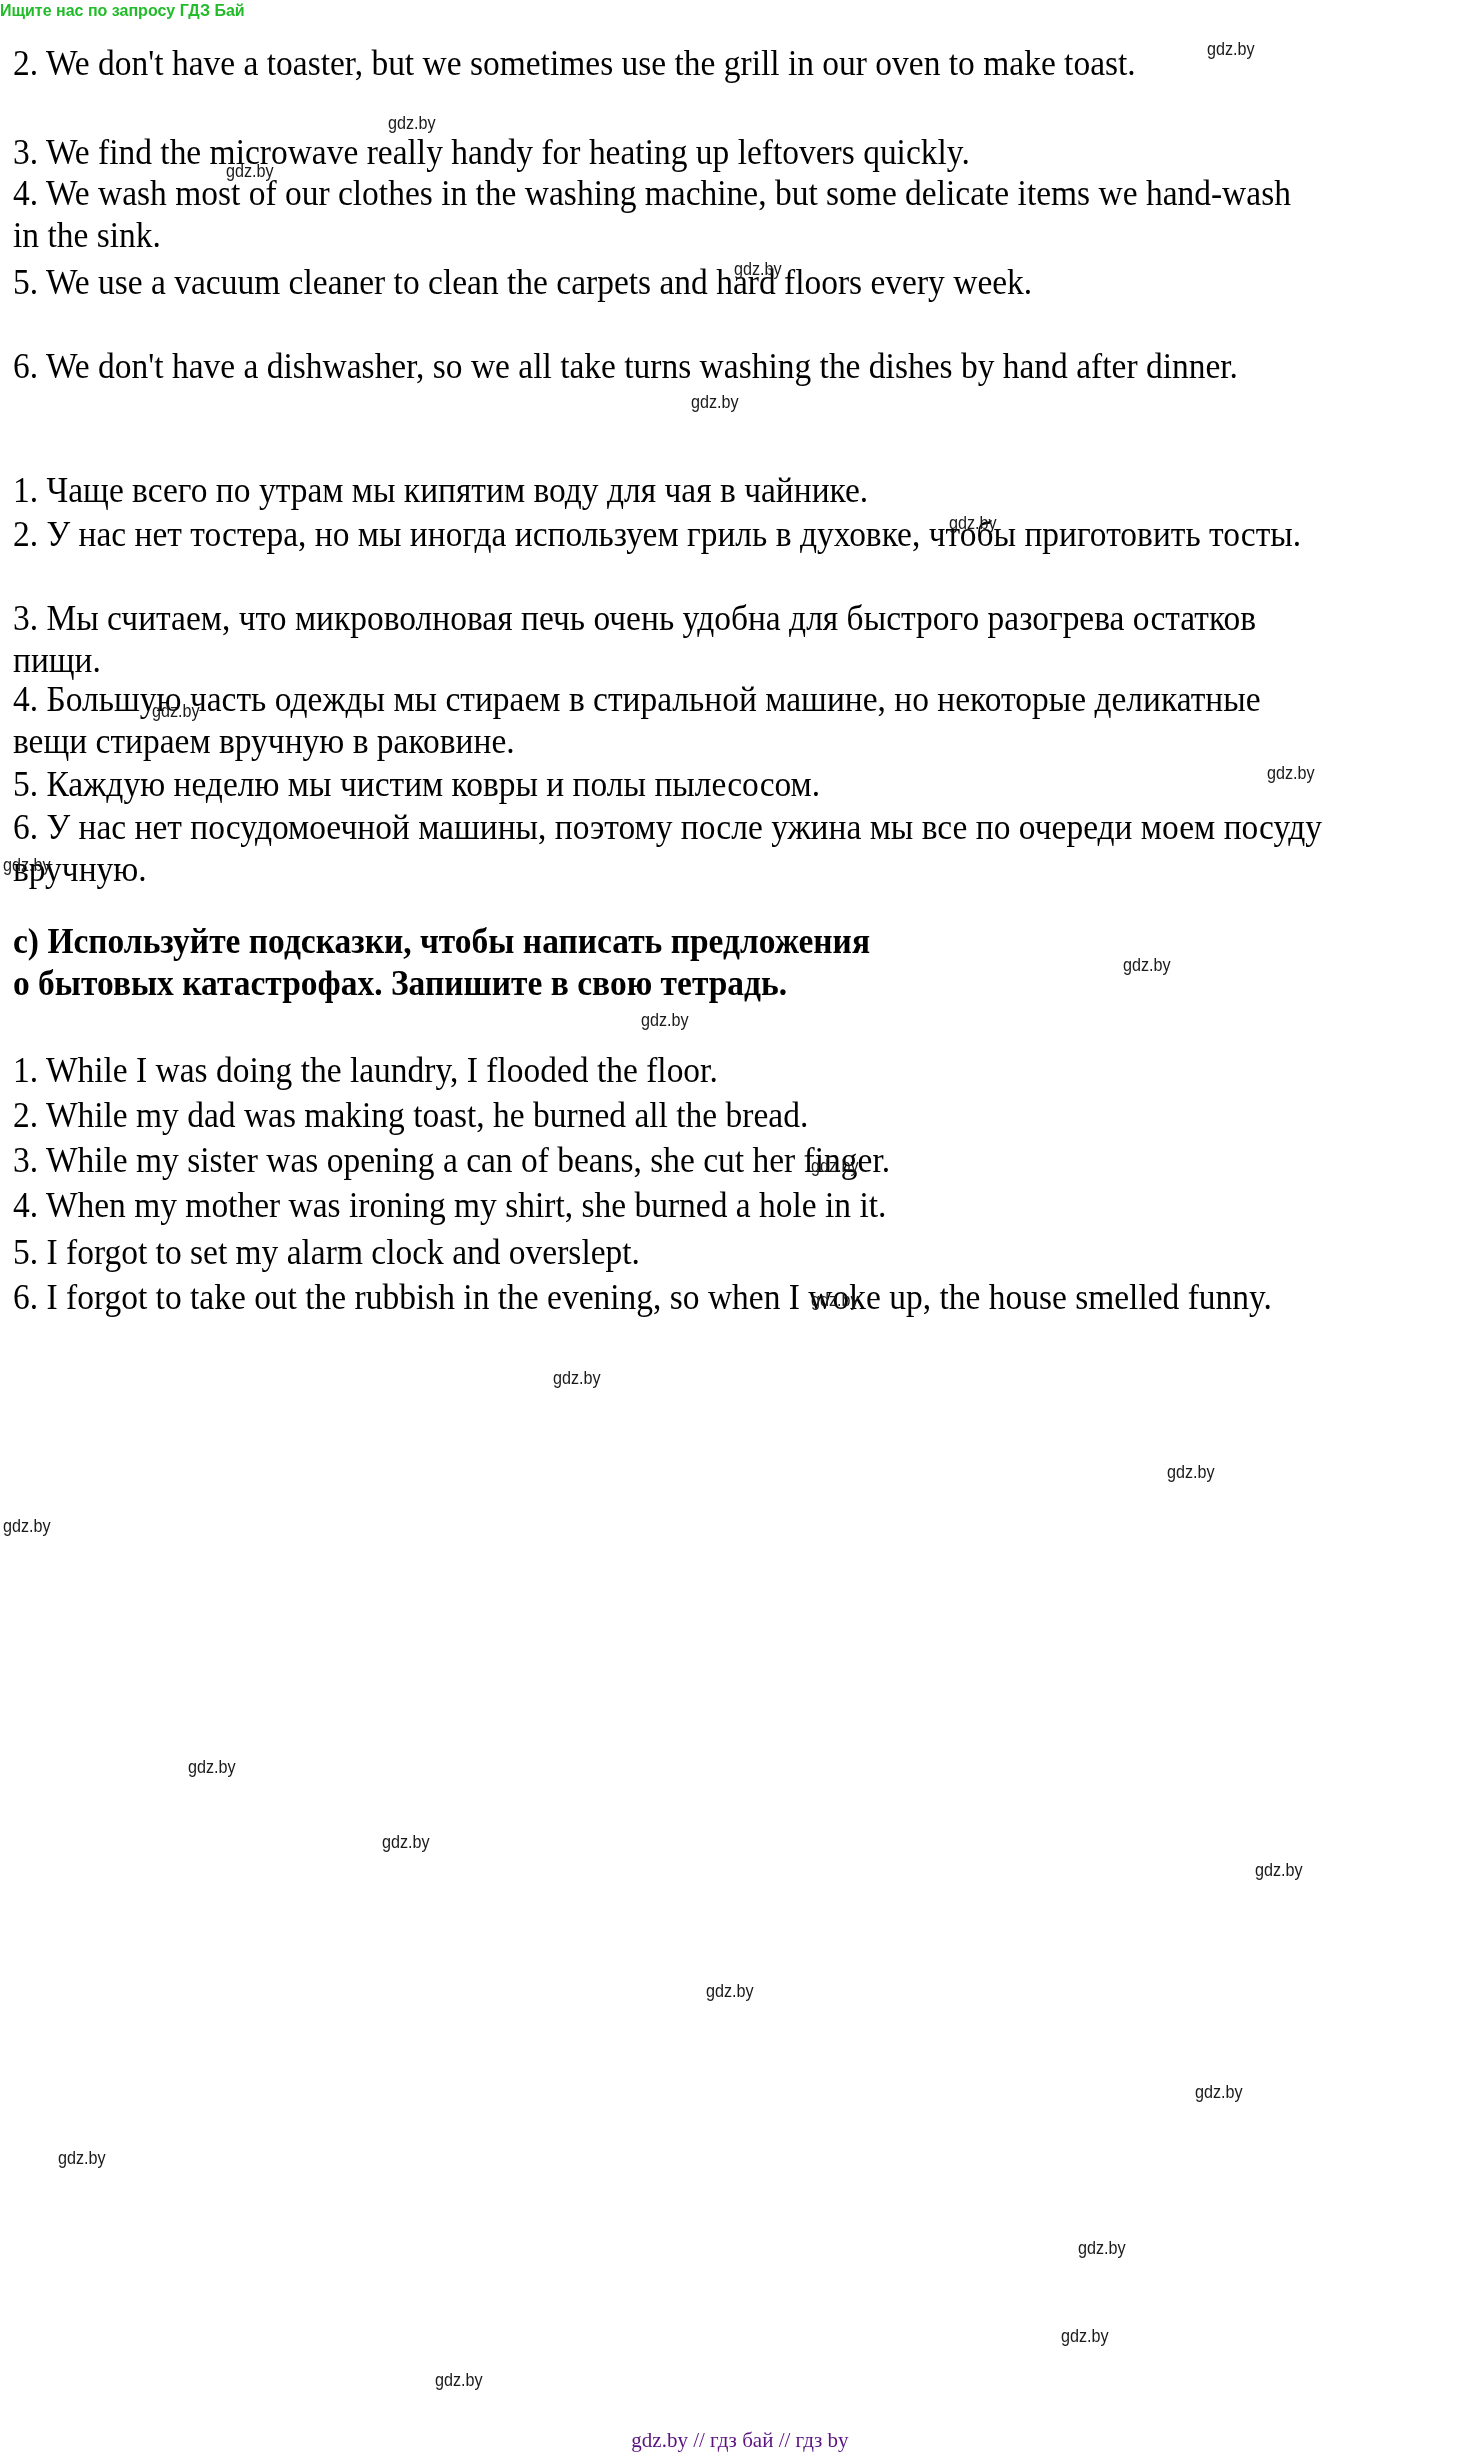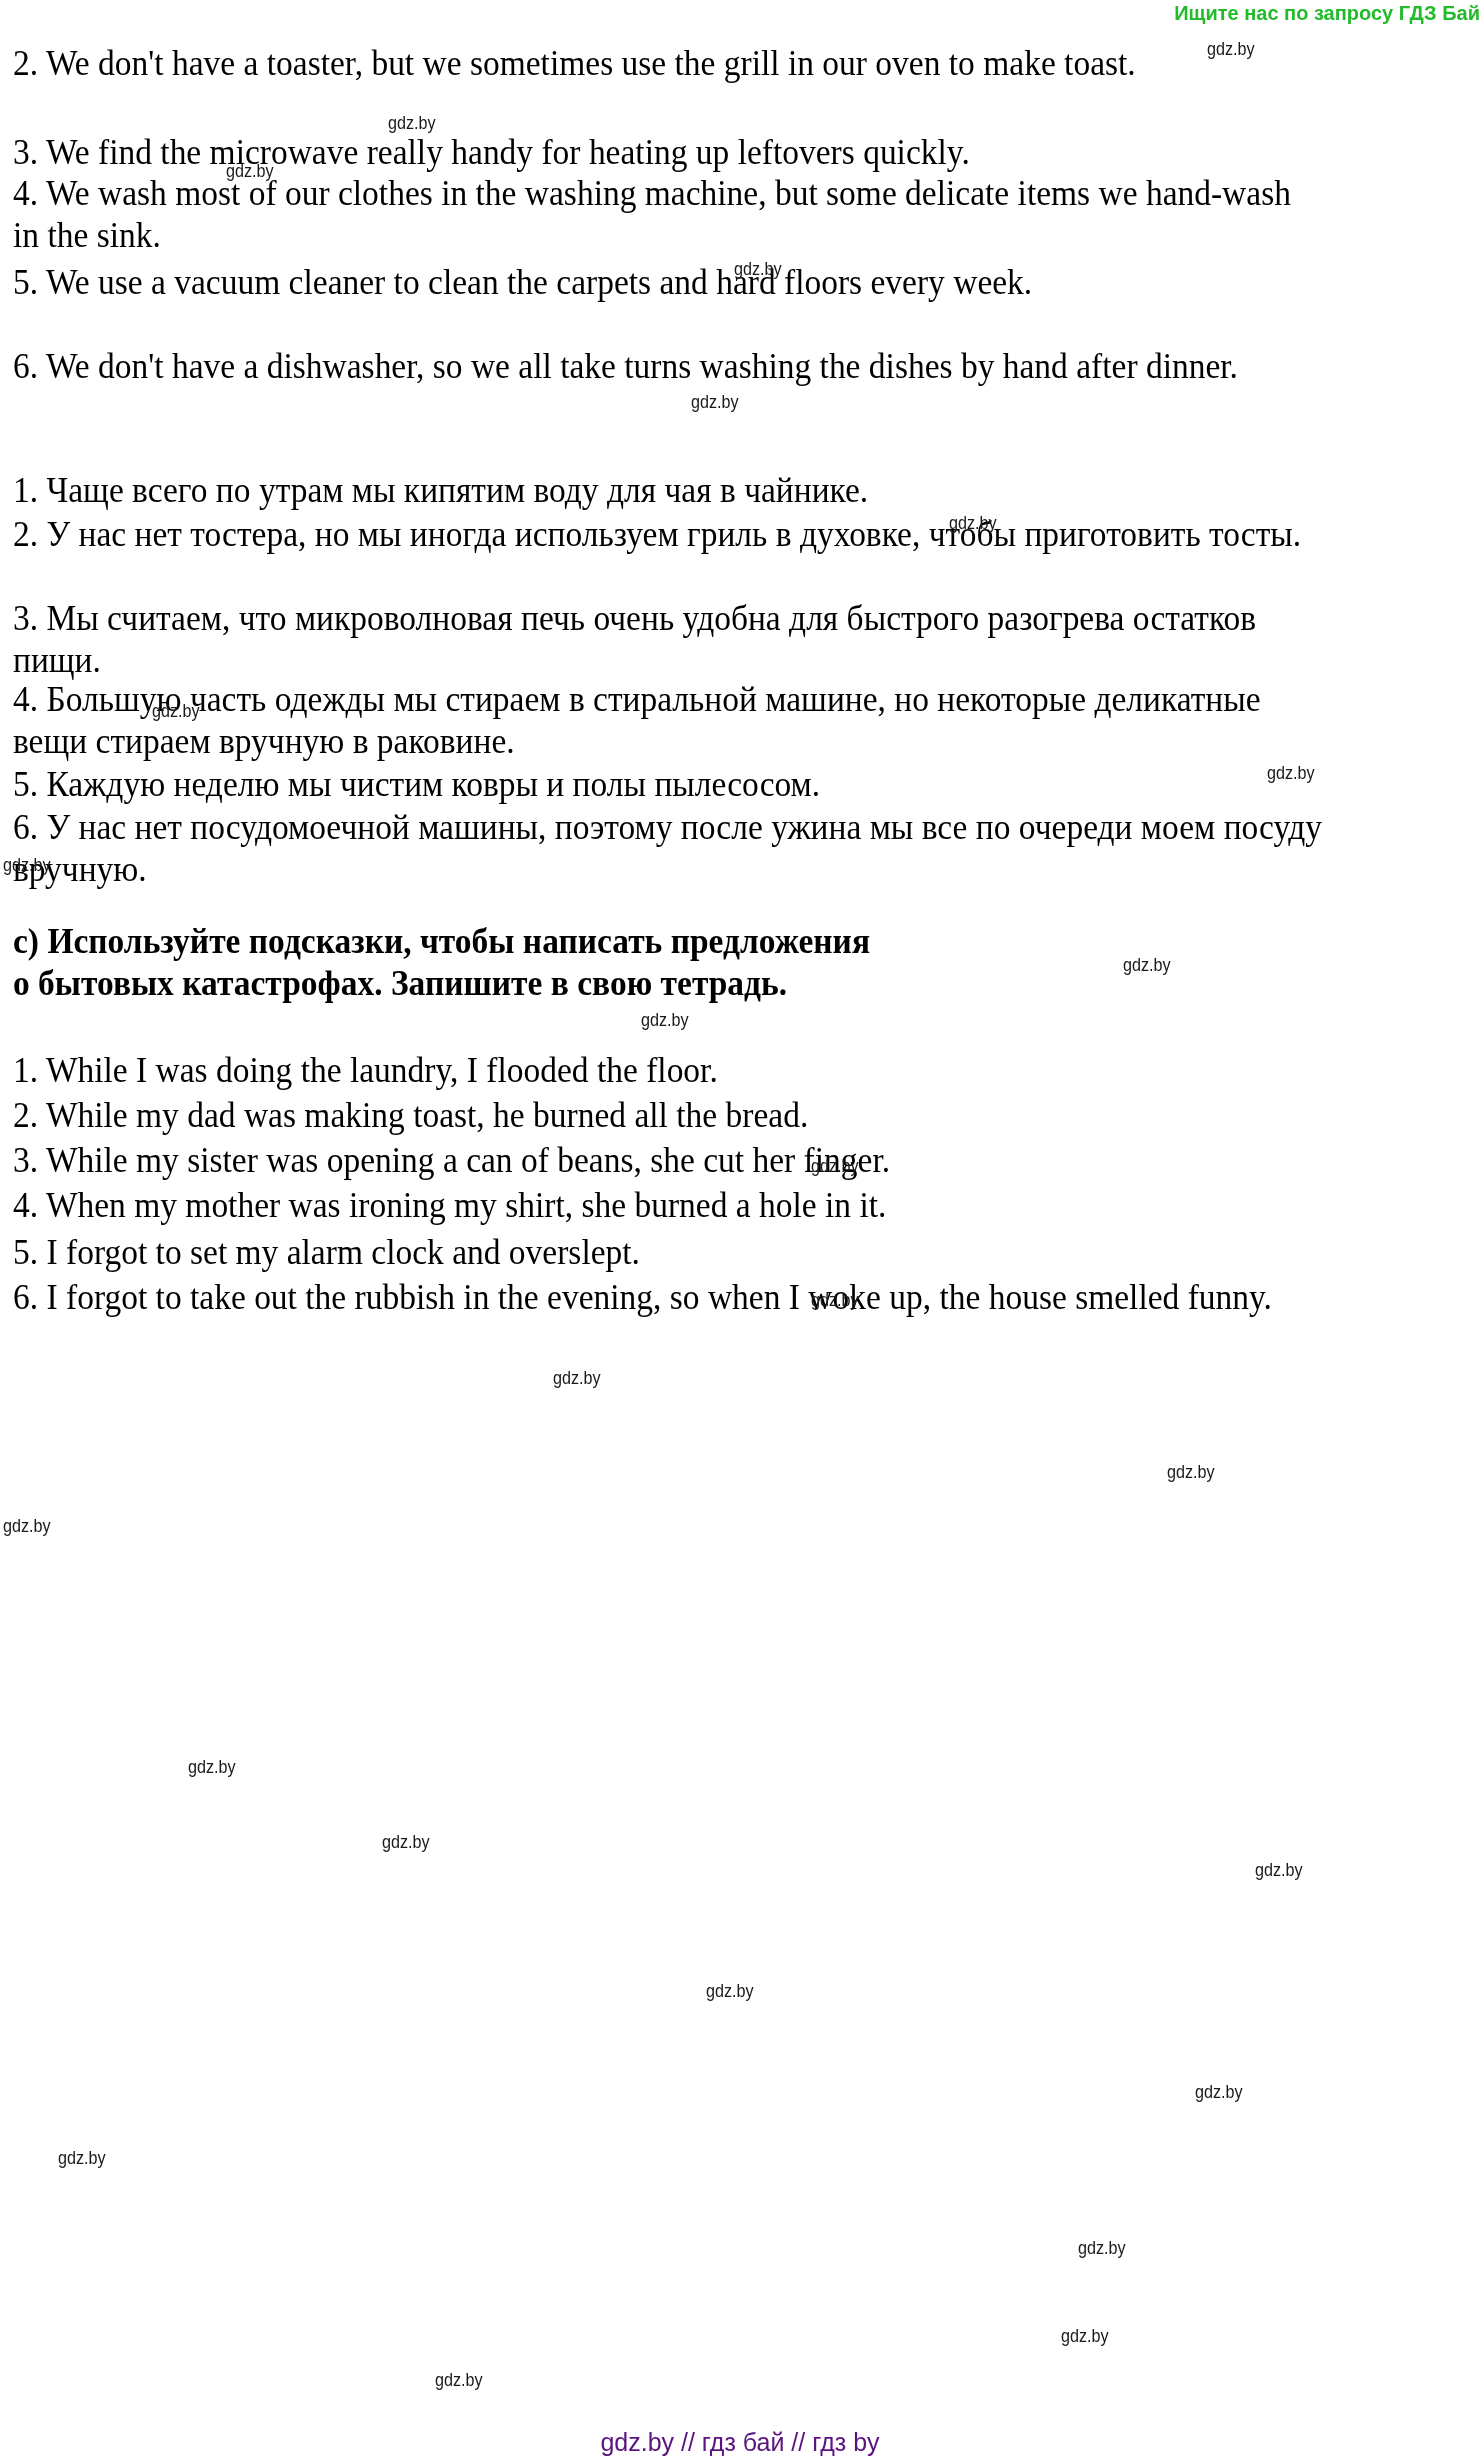--- a/index.html
+++ b/index.html
@@ -18,23 +18,23 @@
     background: #ffffff;
     overflow: hidden;
   }
 
   
   .promo {
     position: absolute;
     top: 1.6px;
     left: 0;
     width: 1480px;
-    text-align: right;
+    text-align: left;
     font-family: "Liberation Sans", "DejaVu Sans", sans-serif;
-    font-size: 20px;
+    font-size: 16px;
     font-weight: bold;
     color: #22bb2a;
     letter-spacing: 0px;
     white-space: nowrap;
   }
 
   
   .tblock {
     position: absolute;
     left: 13px;
@@ -61,22 +61,22 @@
     transform-origin: left top;
   }
 
   
   .footer {
     position: absolute;
     top: 2428px;
     left: 0;
     width: 1480px;
     text-align: center;
-    font-family: Liberation Sans, sans-serif;
-    font-size: 25px;
+    font-family: Liberation Serif, serif;
+    font-size: 21px;
     color: #5b1380;
     white-space: nowrap;
   }
 </style>
 </head>
 <body>
 
 <div id="page">
 
   <div class="promo">Ищите нас по запросу ГДЗ Бай</div>

